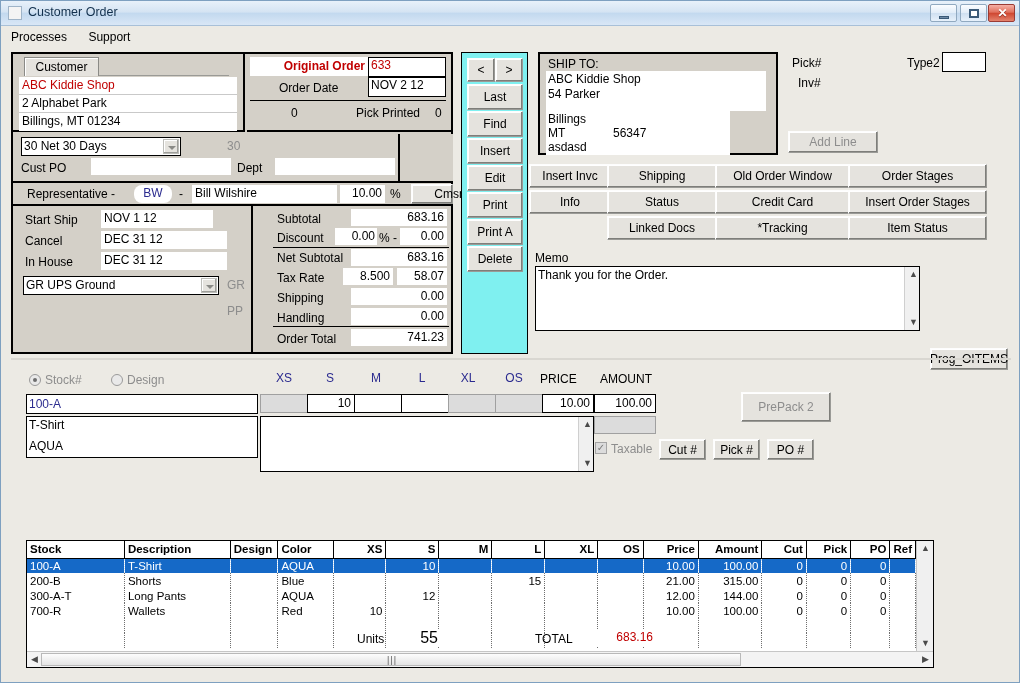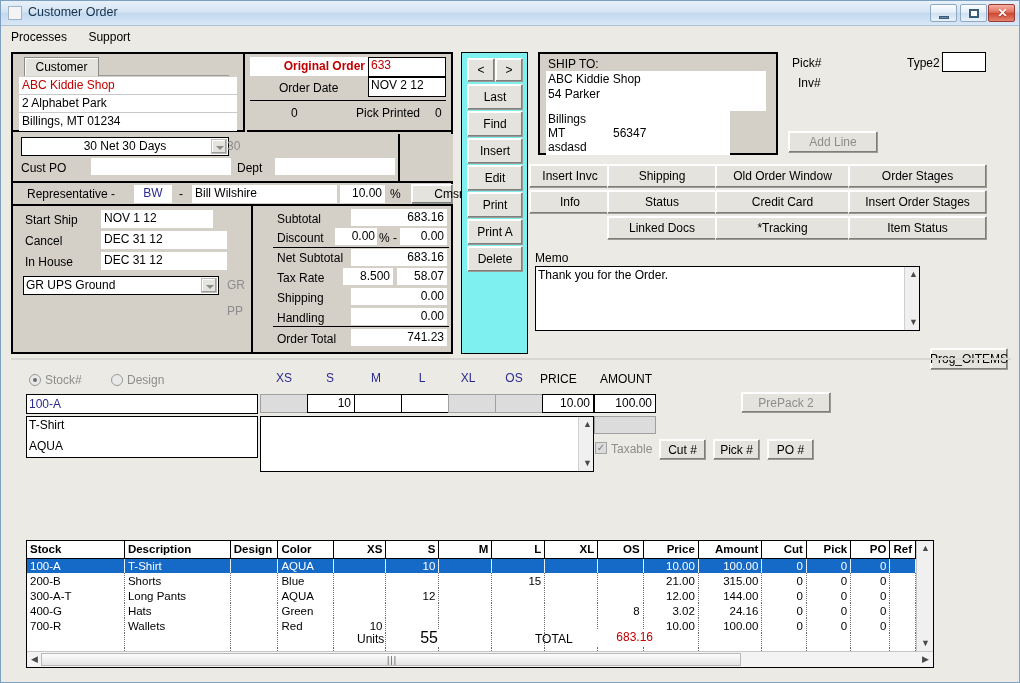--- a/index.html
+++ b/index.html
@@ -231,35 +231,35 @@
         <div class="fld red" style="left:121px; top:3px; width:78px; height:20px;">633</div>
         <span class="lbl" style="left:32px; top:27px;">Order Date</span>
         <div class="fld" style="left:121px; top:23px; width:78px; height:20px;">NOV 2 12</div>
         <div style="position:absolute; left:3px; top:46px; width:196px; height:1px; background:#000;"></div>
         <span class="lbl" style="left:44px; top:52px;">0</span>
         <span class="lbl" style="left:109px; top:52px;">Pick Printed</span>
         <span class="lbl" style="left:188px; top:52px;">0</span>
       </div>
 
       <div id="terms-box">
-        <div class="combo" style="left:8px; top:3px; width:208px;text-align:center;">
+        <div class="combo" style="left:8px; top:3px; width:160px;">
           <span>30   Net 30 Days</span>
           <span class="arrow"></span>
         </div>
         <span class="lbl gray-txt" style="left:214px; top:5px;">30</span>
         <span class="lbl" style="left:8px; top:27px;">Cust PO</span>
         <div class="flat" style="left:78px; top:24px; width:140px; height:17px; border:none;"></div>
         <span class="lbl" style="left:224px; top:27px;">Dept</span>
         <div class="flat" style="left:262px; top:24px; width:120px; height:17px; border:none;"></div>
         <div style="position:absolute; left:385px; top:0; width:55px; height:47px; background:#d4d0c8; border-left:2px solid #000;"></div>
       </div>
 
       <div id="rep-box">
         <span class="lbl" style="left:14px; top:4px;">Representative -</span>
-        <div style="position:absolute; left:121px; top:2px; width:38px; height:18px; background:#fff; text-align:center;">
+        <div style="position:absolute; left:121px; top:2px; width:38px; height:18px; background:#fff; text-align:center;border-radius:8px;">
           <span class="blue" style="font-size:12px; line-height:17px;">BW</span>
         </div>
         <span class="lbl" style="left:166px; top:4px;">-</span>
         <div style="position:absolute; left:179px; top:2px; width:145px; height:18px; background:#fff; padding:0 3px;">
           <span style="font-size:12px; line-height:17px;">Bill Wilshire</span>
         </div>
         <div style="position:absolute; left:327px; top:2px; width:45px; height:18px; background:#fff; text-align:right; padding-right:3px;">
           <span style="font-size:12px; line-height:17px;">10.00</span>
         </div>
         <span class="lbl" style="left:377px; top:4px;">%</span>
@@ -430,21 +430,21 @@
         <div class="txt-scroll">
           <div class="sb-arrow" style="left:4px; top:3px;">▲</div>
           <div class="sb-arrow" style="left:4px; bottom:3px;">▼</div>
         </div>
       </div>
 
       <div class="sizebox gray" style="left:583px; top:50px; width:62px; height:18px;"></div>
       <div class="chk" style="left:584px; top:76px;">✓</div>
       <span class="lbl gray-txt" style="left:600px; top:76px;">Taxable</span>
 
-      <div class="btn dis" style="left:730px; top:26px; width:90px; height:21px;">PrePack 2</div>
+      <div class="btn dis" style="left:730px; top:26px; width:90px; height:30px;">PrePack 2</div>
       <div class="btn" style="left:648px; top:73px; width:47px; height:21px;">Cut #</div>
       <div class="btn" style="left:702px; top:73px; width:47px; height:21px;">Pick #</div>
       <div class="btn" style="left:756px; top:73px; width:47px; height:21px;">PO #</div>
     </div>
 
     <div id="grid">
       <table>
         <colgroup>
           <col style="width:92px">
             <col style="width:100px">
@@ -532,38 +532,20 @@
               <td class="r"></td>
               <td class="r"></td>
               <td class="r">12.00</td>
               <td class="r">144.00</td>
               <td class="r">0</td>
               <td class="r">0</td>
               <td class="r">0</td>
               <td></td>
             </tr>
             <tr>
-              <td>400-G</td>
-              <td>Hats</td>
-              <td></td>
-              <td>Green</td>
-              <td class="r"></td>
-              <td class="r"></td>
-              <td class="r"></td>
-              <td class="r"></td>
-              <td class="r"></td>
-              <td class="r">8</td>
-              <td class="r">3.02</td>
-              <td class="r">24.16</td>
-              <td class="r">0</td>
-              <td class="r">0</td>
-              <td class="r">0</td>
-              <td></td>
-            </tr>
-            <tr>
               <td>700-R</td>
               <td>Wallets</td>
               <td></td>
               <td>Red</td>
               <td class="r">10</td>
               <td class="r"></td>
               <td class="r"></td>
               <td class="r"></td>
               <td class="r"></td>
               <td class="r"></td>

